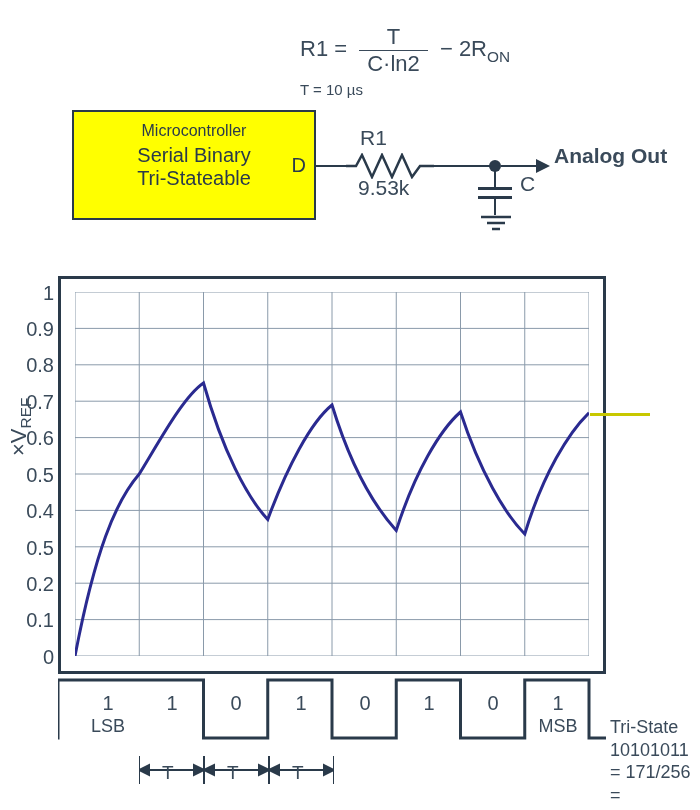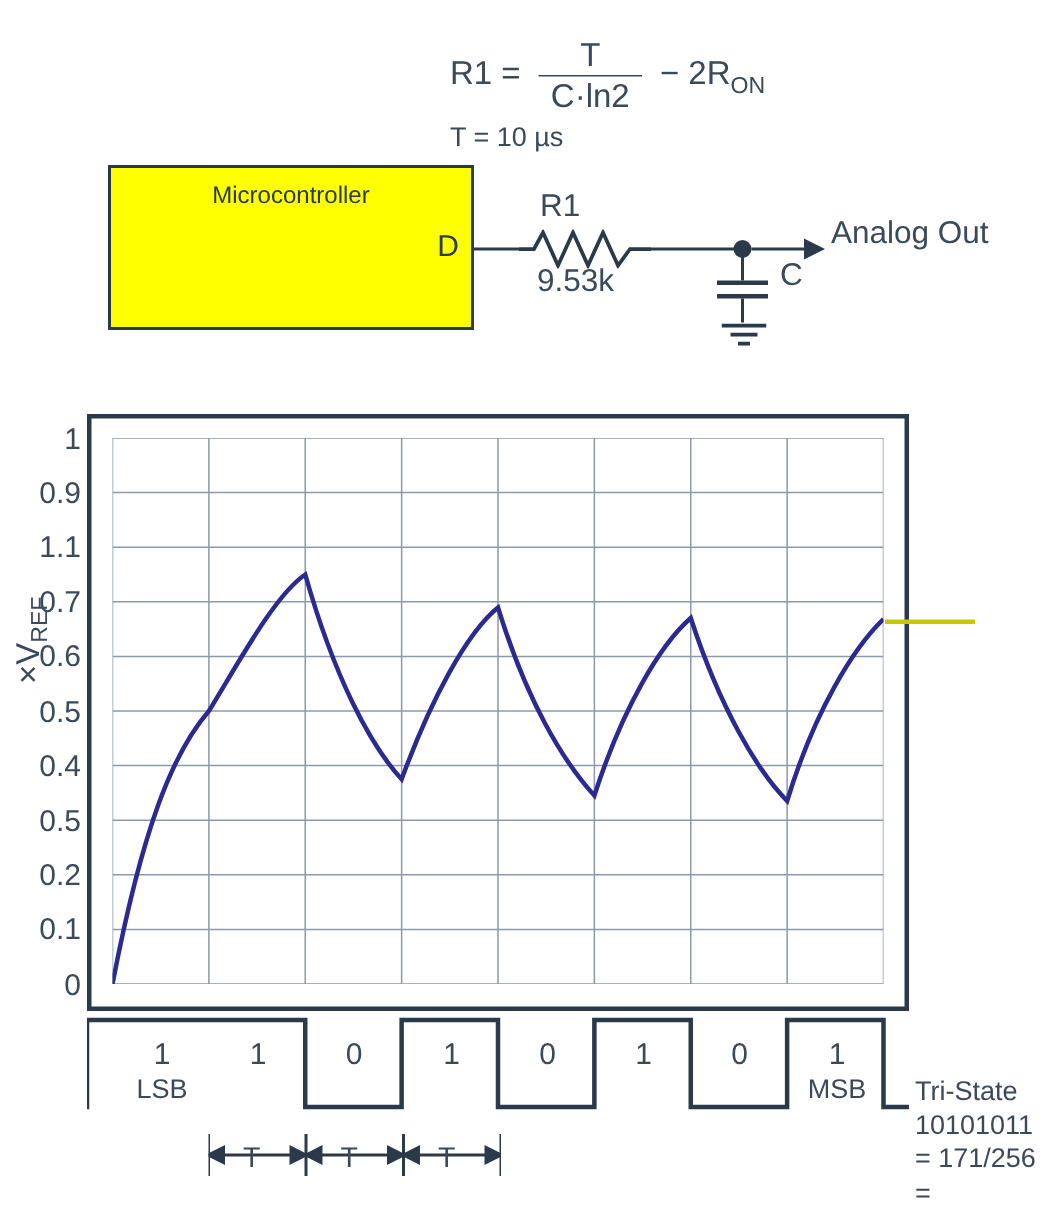--- a/index.html
+++ b/index.html
@@ -22,21 +22,21 @@
   }
   .formula .frac {
     display: inline-block; text-align: center; vertical-align: middle;
     margin: 0 6px;
   }
   .formula .frac .num { display:block; border-bottom: 1.5px solid #3a4a5a; padding: 0 8px; }
   .formula .frac .den { display:block; padding: 0 8px; }
   .formula-line2 {
     position: absolute;
     left: 300px; top: 65px;
-    font-size: 18px;
+    font-size: 15px;
     color: #3a4a5a;
   }
   .sub { font-size: 0.7em; vertical-align: sub; }
 
   
   .mcu {
     position: absolute;
     left: 72px; top: 94px;
     width: 244px; height: 110px;
     background: #ffff00;
@@ -65,21 +65,21 @@
   .res-val {
     position:absolute; left: 358px; top: 160px; font-size:21px;
   }
   .wire-after-r { position:absolute; left:434px; top:149px; width:60px; height:2px; background:#2a3a4a; }
   .node-dot { position:absolute; left:489px; top:144px; width:12px; height:12px; border-radius:50%; background:#2a3a4a;}
   .wire-arrow { position:absolute; left:501px; top:149px; width:36px; height:2px; background:#2a3a4a;}
   .arrowhead {
     position:absolute; left:536px; top:143px;
     width:0;height:0;border-top:7px solid transparent;border-bottom:7px solid transparent;border-left:14px solid #2a3a4a;
   }
-  .analog-label { position:absolute; left:554px; top:128px; font-size:21px; white-space: nowrap;}
+  .analog-label { position:absolute; left:554px; top:128px; font-size:21px; white-space: nowrap; font-weight: bold;}
 
   
   .wire-c-down { position:absolute; left:494px; top:151px; width:2px; height:20px; background:#2a3a4a;}
   .cap-top { position:absolute; left:478px; top:171px; width:34px; height:2.5px; background:#2a3a4a;}
   .cap-bot { position:absolute; left:478px; top:180px; width:34px; height:2.5px; background:#2a3a4a;}
   .wire-c-gnd { position:absolute; left:494px; top:183px; width:2px; height:16px; background:#2a3a4a;}
   .gnd {
     position:absolute; left:481px; top:199px; width:30px; height:20px;
   }
   .cap-c-label { position:absolute; left:520px; top:156px; font-size:21px; }
@@ -132,20 +132,22 @@
     <span class="frac">
       <span class="num">T</span>
       <span class="den">C·ln2</span>
     </span>
     <span> − 2R</span><span class="sub">ON</span>
   </div>
   <div class="formula-line2">T = 10 µs</div>
 
   <div class="mcu">
     <div class="title">Microcontroller</div>
+    <div class="sub1">Serial Binary</div>
+    <div class="sub2">Tri-Stateable</div>
     <div class="pin-d">D</div>
   </div>
   <div class="wire-d"></div>
 
   <svg class="resistor" viewBox="0 0 88 26">
     <polyline points="0,13 10,13 16,2 26,24 36,2 46,24 56,2 66,24 74,13 88,13" fill="none" stroke="#2a3a4a" stroke-width="2.5"></polyline>
   </svg>
   <div class="res-label">R1</div>
   <div class="res-val">9.53k</div>
 
@@ -206,21 +208,21 @@
   <div class="flat-line"></div>
 
   <div class="tick-label" style="left:14px; top:630px">0</div>
   <div class="tick-label" style="left:14px; top:593px">0.1</div>
   <div class="tick-label" style="left:14px; top:557px">0.2</div>
   <div class="tick-label" style="left:14px; top:521px">0.5</div>
   <div class="tick-label" style="left:14px; top:484px">0.4</div>
   <div class="tick-label" style="left:14px; top:448px">0.5</div>
   <div class="tick-label" style="left:14px; top:411px">0.6</div>
   <div class="tick-label" style="left:14px; top:375px">0.7</div>
-  <div class="tick-label" style="left:14px; top:338px">1.1</div>
+  <div class="tick-label" style="left:14px; top:338px">0.8</div>
   <div class="tick-label" style="left:14px; top:302px">0.9</div>
   <div class="tick-label" style="left:14px; top:266px">1</div>
 
   <div class="ylabel">×V<span class="sub">REF</span></div>
 
   <svg class="bits" viewBox="0 0 548 78">
     <polyline fill="none" stroke="#2a3a4a" stroke-width="3" points="
       -30,60 0,60 0,2
       17,2 17,2 145.5,2 145.5,60
       209.75,60 209.75,2 274,2 274,60

